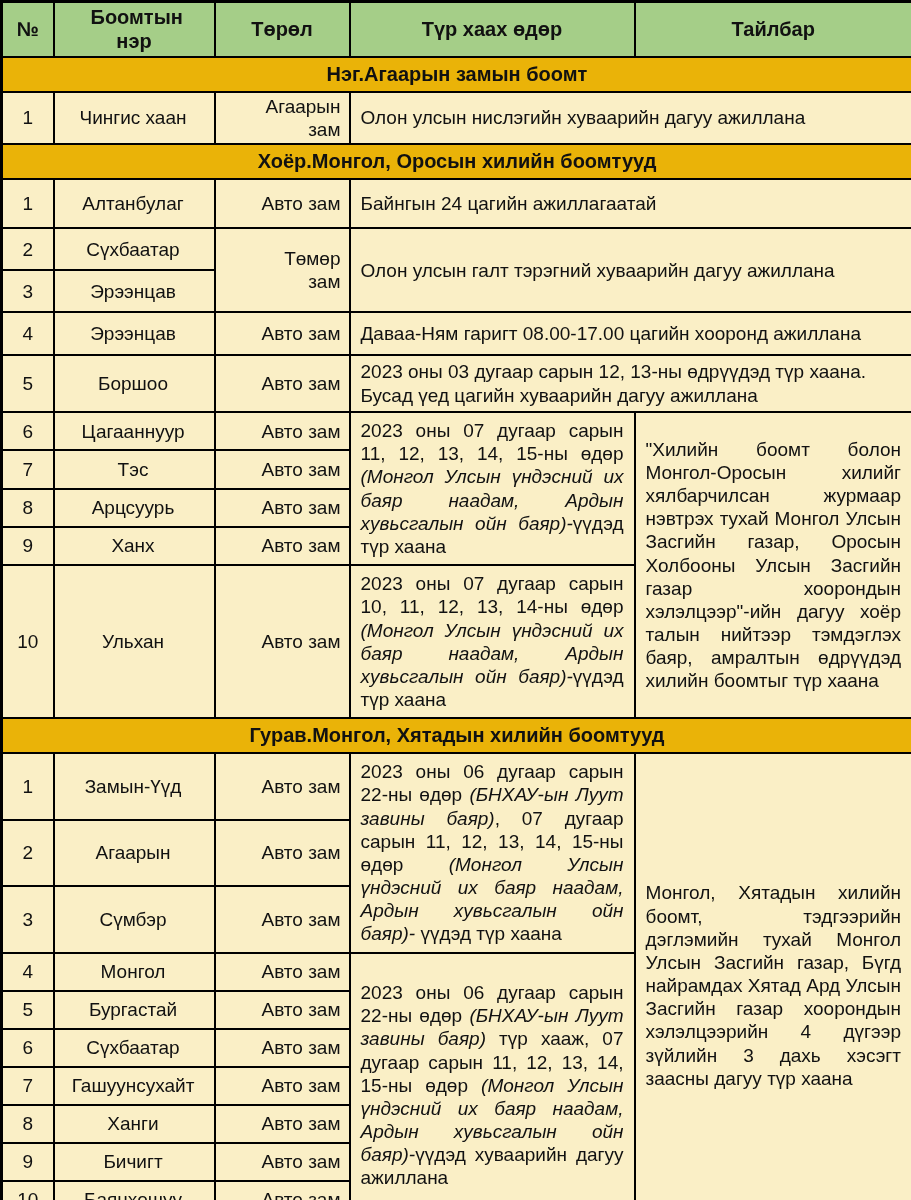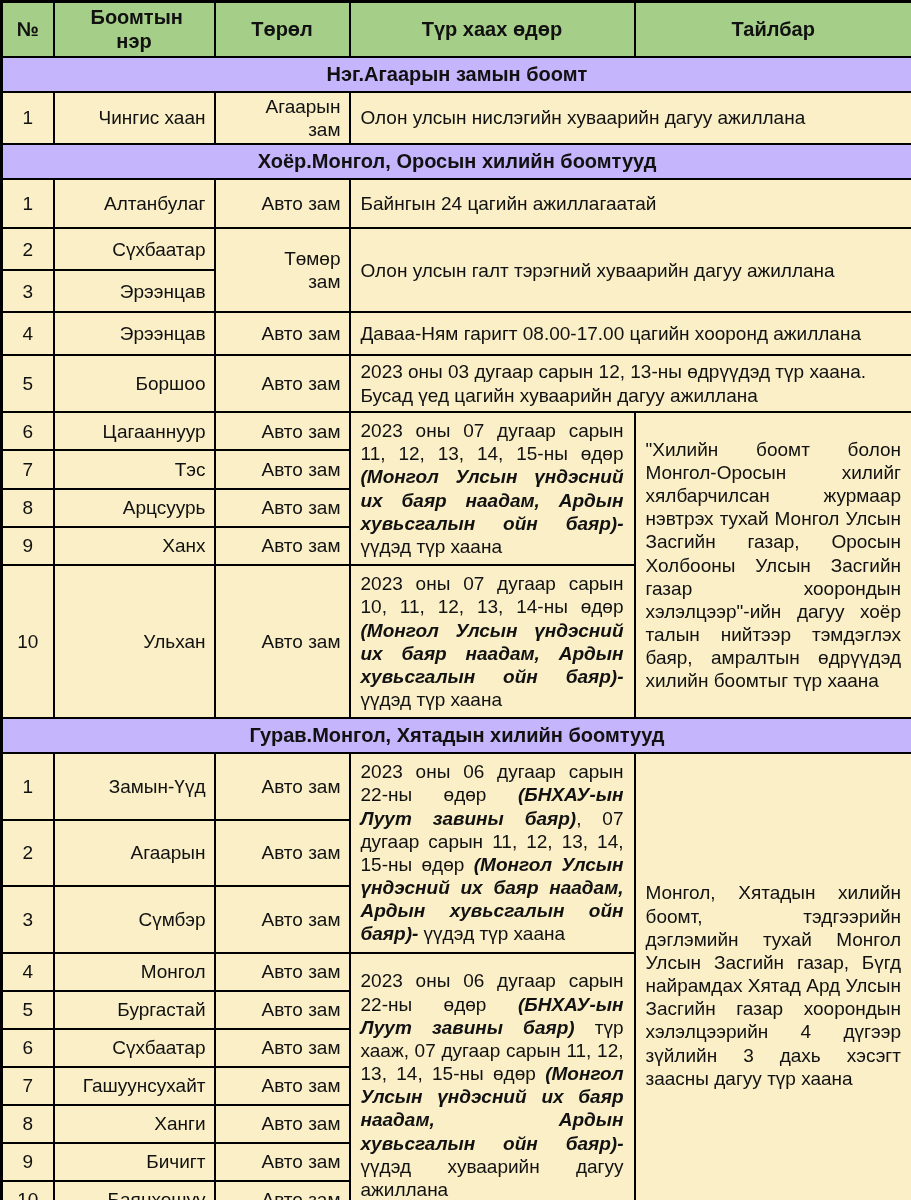--- a/index.html
+++ b/index.html
@@ -2,28 +2,28 @@
 <html><head>
 <meta charset="utf-8">
 <style>
   html,body{margin:0;padding:0;background:#fff;}
   body{width:911px;font-family:"Liberation Sans","DejaVu Sans",sans-serif;color:#111;}
   table{width:911px;border-collapse:collapse;table-layout:fixed;border:3px solid #000;}
   td,th{border:2px solid #000;padding:2px 8px;vertical-align:middle;box-sizing:border-box;
         font-size:19px;line-height:1.22;background:#FAEFC6;overflow:hidden;}
   th{background:#A5CE88;font-weight:bold;font-size:20px;text-align:center;}
   th.name-col{padding:2px 36px;}
-  .section td{background:#c4b5fd;font-weight:bold;font-size:20px;text-align:center;padding:4px 6px;}
+  .section td{background:#eab308;font-weight:bold;font-size:20px;text-align:center;padding:4px 6px;}
   .num{text-align:center;}
-  .name{text-align:right;padding-left:6px;}
+  .name{text-align:center;padding-left:6px;}
   .type{text-align:right;padding-left:43px;}
   .closure{text-align:left;padding-left:10px;padding-right:12px;}
   .just{text-align:justify;padding:6px 10px;}
   .note{ text-align:justify;padding:6px 10px;vertical-align:middle;}
-  i{font-style:italic;font-weight:bold;}
+  i{font-style:italic;}
   .h-head{height:55px}.h-sec{height:35px}.h50{height:50px}.h49{height:49px}
   .h42{height:42px}.h43{height:43px}.h57{height:57px}.h38{height:38px}
   .h143{height:143px}.h63{height:63px}
 </style>
 </head>
 <body>
 
 <table>
   <colgroup>
     <col style="width:52px">

